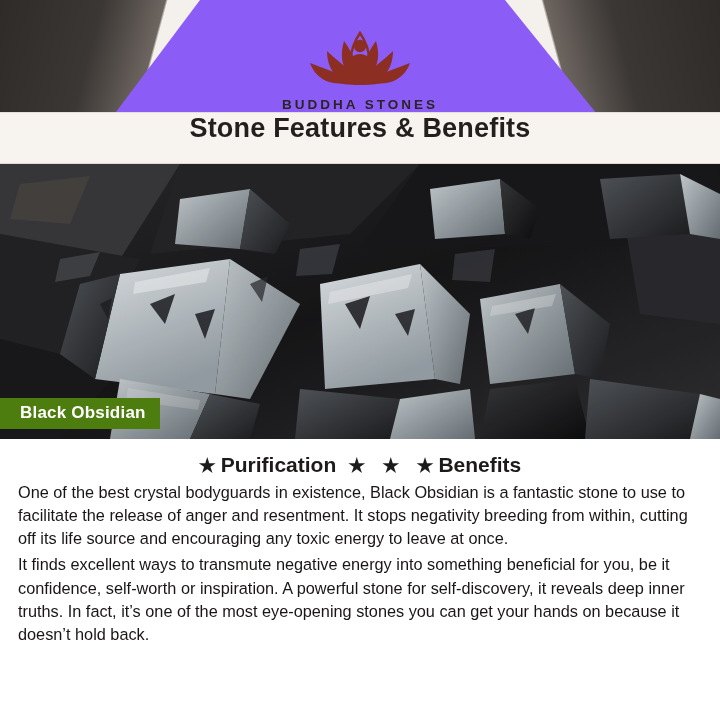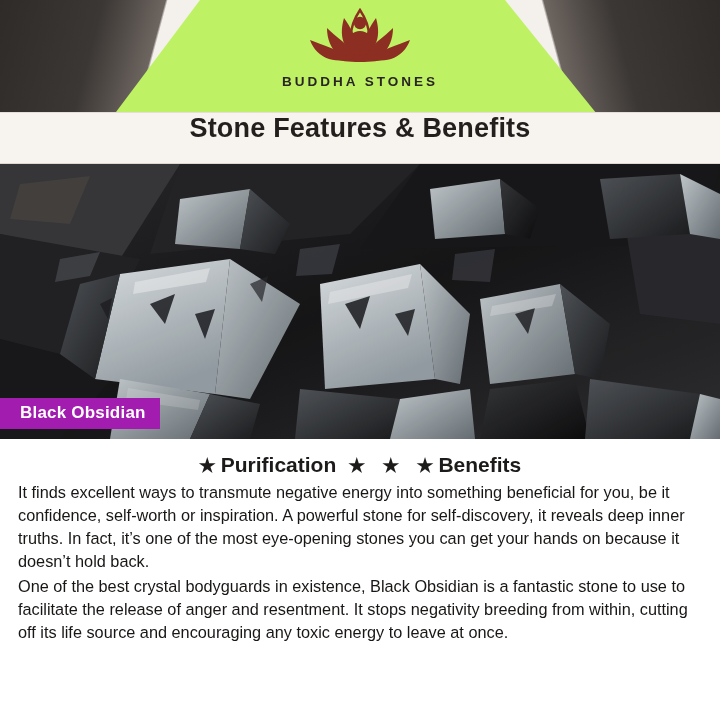--- a/index.html
+++ b/index.html
@@ -18,23 +18,23 @@
     width: 720px;
     height: 720px;
     background: #ffffff;
     box-sizing: border-box;
   }
 
   
   .brand-band {
     position: relative;
     height: 112px;
-    background: #bef264;
+    background: #8b5cf6;
     display: flex;
-    align-items: flex-start;
+    align-items: flex-end;
     justify-content: center;
   }
   .brand-band::before {
     
     content: "";
     position: absolute;
     left: 0; top: 0;
     width: 200px; height: 112px;
     background: linear-gradient(105deg, #2e2b29 0%, #3b3734 45%, #6d6560 72%, #f4f0ec 73%);
     clip-path: polygon(0 0, 100% 0, 58% 100%, 0 100%);
@@ -94,21 +94,21 @@
   .hero-canvas {
     position: absolute;
     inset: 0;
     width: 100%;
     height: 100%;
   }
   .hero-caption {
     position: absolute;
     left: 0;
     bottom: 10px;
-    background: #a21caf;
+    background: #4d7c0f;
     color: #ffffff;
     font-size: 17px;
     font-weight: bold;
     padding: 5px 14px 6px 20px;
     letter-spacing: 0.2px;
   }
 
   
   .content {
     padding: 8px 16px 0 16px;
@@ -276,17 +276,17 @@
       </span>
       <span class="kw">
         <span class="star">★</span>
       </span>
       <span class="kw">
         <span class="star">★</span>
         <span>Benefits</span>
       </span>
     </div>
 
+    <p class="paragraph">One of the best crystal bodyguards in existence, Black Obsidian is a fantastic stone to use to facilitate the release of anger and resentment. It stops negativity breeding from within, cutting off its life source and encouraging any toxic energy to leave at once.</p>
     <p class="paragraph second">It finds excellent ways to transmute negative energy into something beneficial for you, be it confidence, self-worth or inspiration. A powerful stone for self-discovery, it reveals deep inner truths. In fact, it’s one of the most eye-opening stones you can get your hands on because it doesn’t hold back.</p>
-    <p class="paragraph">One of the best crystal bodyguards in existence, Black Obsidian is a fantastic stone to use to facilitate the release of anger and resentment. It stops negativity breeding from within, cutting off its life source and encouraging any toxic energy to leave at once.</p>
   </div>
 
 </div>
 
 </body></html>

